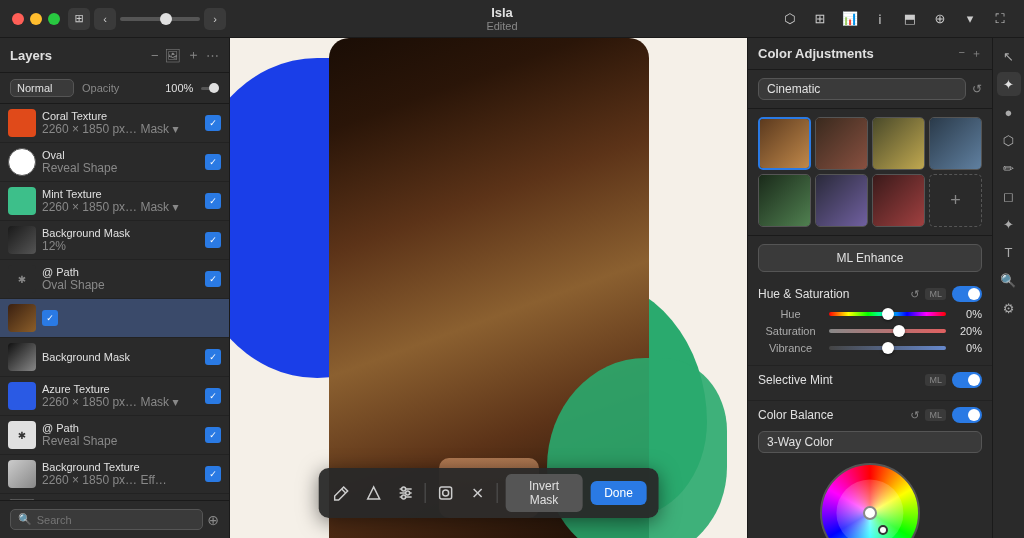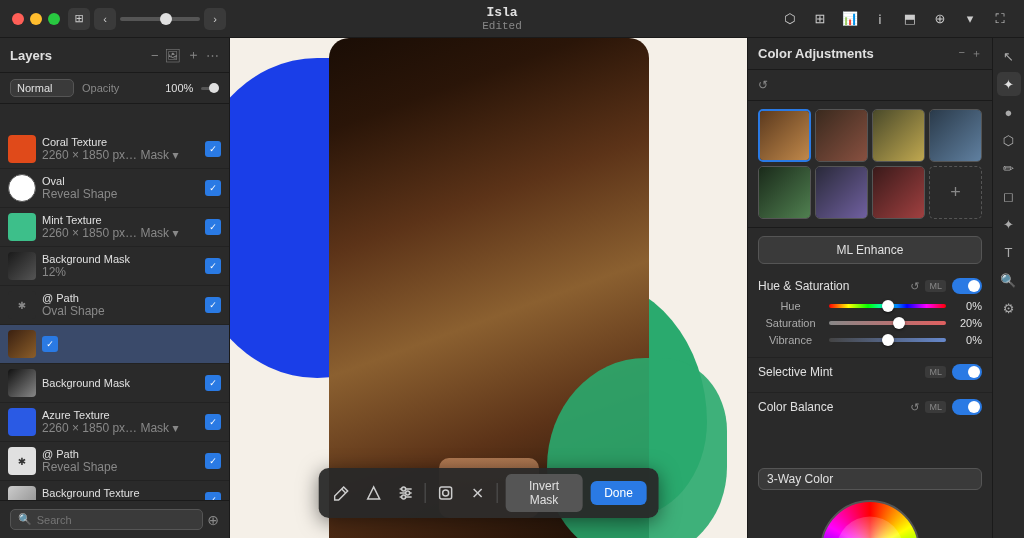--- a/index.html
+++ b/index.html
@@ -33,21 +33,21 @@
     .tl-red { background: #ff5f57; }
     .tl-yellow { background: #ffbd2e; }
     .tl-green { background: #28c840; }
     .titlebar-controls { display: flex; gap: 4px; align-items: center; }
     .titlebar-btn {
       width: 22px; height: 22px; border-radius: 5px;
       background: #3a3a3a; border: none; cursor: pointer;
       display: flex; align-items: center; justify-content: center;
       color: #ccc; font-size: 11px;
     }
-    .titlebar-center { text-align: center; font-family: Liberation Mono, monospace; }
+    .titlebar-center { text-align: center; }
     .titlebar-title { color: #e0e0e0; font-size: 13px; font-weight: 600; }
     .titlebar-subtitle { color: #888; font-size: 11px; }
     .titlebar-right { display: flex; gap: 6px; align-items: center; }
     .titlebar-icon-btn {
       width: 24px; height: 24px; border-radius: 5px;
       background: transparent; border: none; cursor: pointer;
       display: flex; align-items: center; justify-content: center;
       color: #ccc; font-size: 13px;
     }
     .slider-control {
@@ -105,21 +105,20 @@
     }
     .opacity-thumb {
       width: 10px; height: 10px; background: #e0e0e0; border-radius: 50%;
       position: absolute; top: -3.5px; right: 0;
     }
 
     .layers-list {
       flex: 1;
       overflow-y: auto;
       overflow-x: hidden;
-      margin-top: 26px;
     }
     .layers-list::-webkit-scrollbar { width: 4px; }
     .layers-list::-webkit-scrollbar-track { background: #2a2a2a; }
     .layers-list::-webkit-scrollbar-thumb { background: #555; border-radius: 2px; }
 
     .layer-item {
       display: flex;
       align-items: center;
       padding: 5px 8px;
       cursor: pointer;
@@ -316,21 +315,21 @@
       display: flex;
       flex-direction: column;
       align-items: center;
     }
 
     .three-way-select-row {
       display: flex; padding: 4px 10px 6px;
     }
     .three-way-select {
       flex: 1; background: #3a3a3a; border: 1px solid #555; color: #e0e0e0;
-      border-radius: 6px; padding: 3px 8px; font-size: 12px; appearance: none; cursor: pointer; margin-top: 45px;
+      border-radius: 6px; padding: 3px 8px; font-size: 12px; appearance: none; cursor: pointer;
     }
 
     .color-wheel {
       width: 100px; height: 100px; border-radius: 50%;
       background: conic-gradient(red, yellow, lime, cyan, blue, magenta, red);
       position: relative; border: 2px solid #555; cursor: pointer;
     }
     .color-wheel-inner {
       position: absolute; top: 50%; left: 50%;
       transform: translate(-50%, -50%);
@@ -625,20 +624,23 @@
   <div class="adjustments-panel">
     <div class="adj-header">
       <span class="adj-title">Color Adjustments</span>
       <div class="adj-header-icons">
         <span style="color:#888;cursor:pointer;">−</span>
         <span style="color:#888;cursor:pointer;">＋</span>
       </div>
     </div>
 
     <div class="preset-select-row">
+      <select class="preset-select">
+        <option>Cinematic</option>
+      </select>
       <button class="preset-reset">↺</button>
     </div>
 
     <div class="presets-grid">
       <div class="preset-thumb active">
         <div class="preset-thumb-img" style="background:linear-gradient(135deg,#5c3a1e,#c0884a);"></div>
       </div>
       <div class="preset-thumb">
         <div class="preset-thumb-img" style="background:linear-gradient(135deg,#3a2a1e,#885040);"></div>
       </div>

